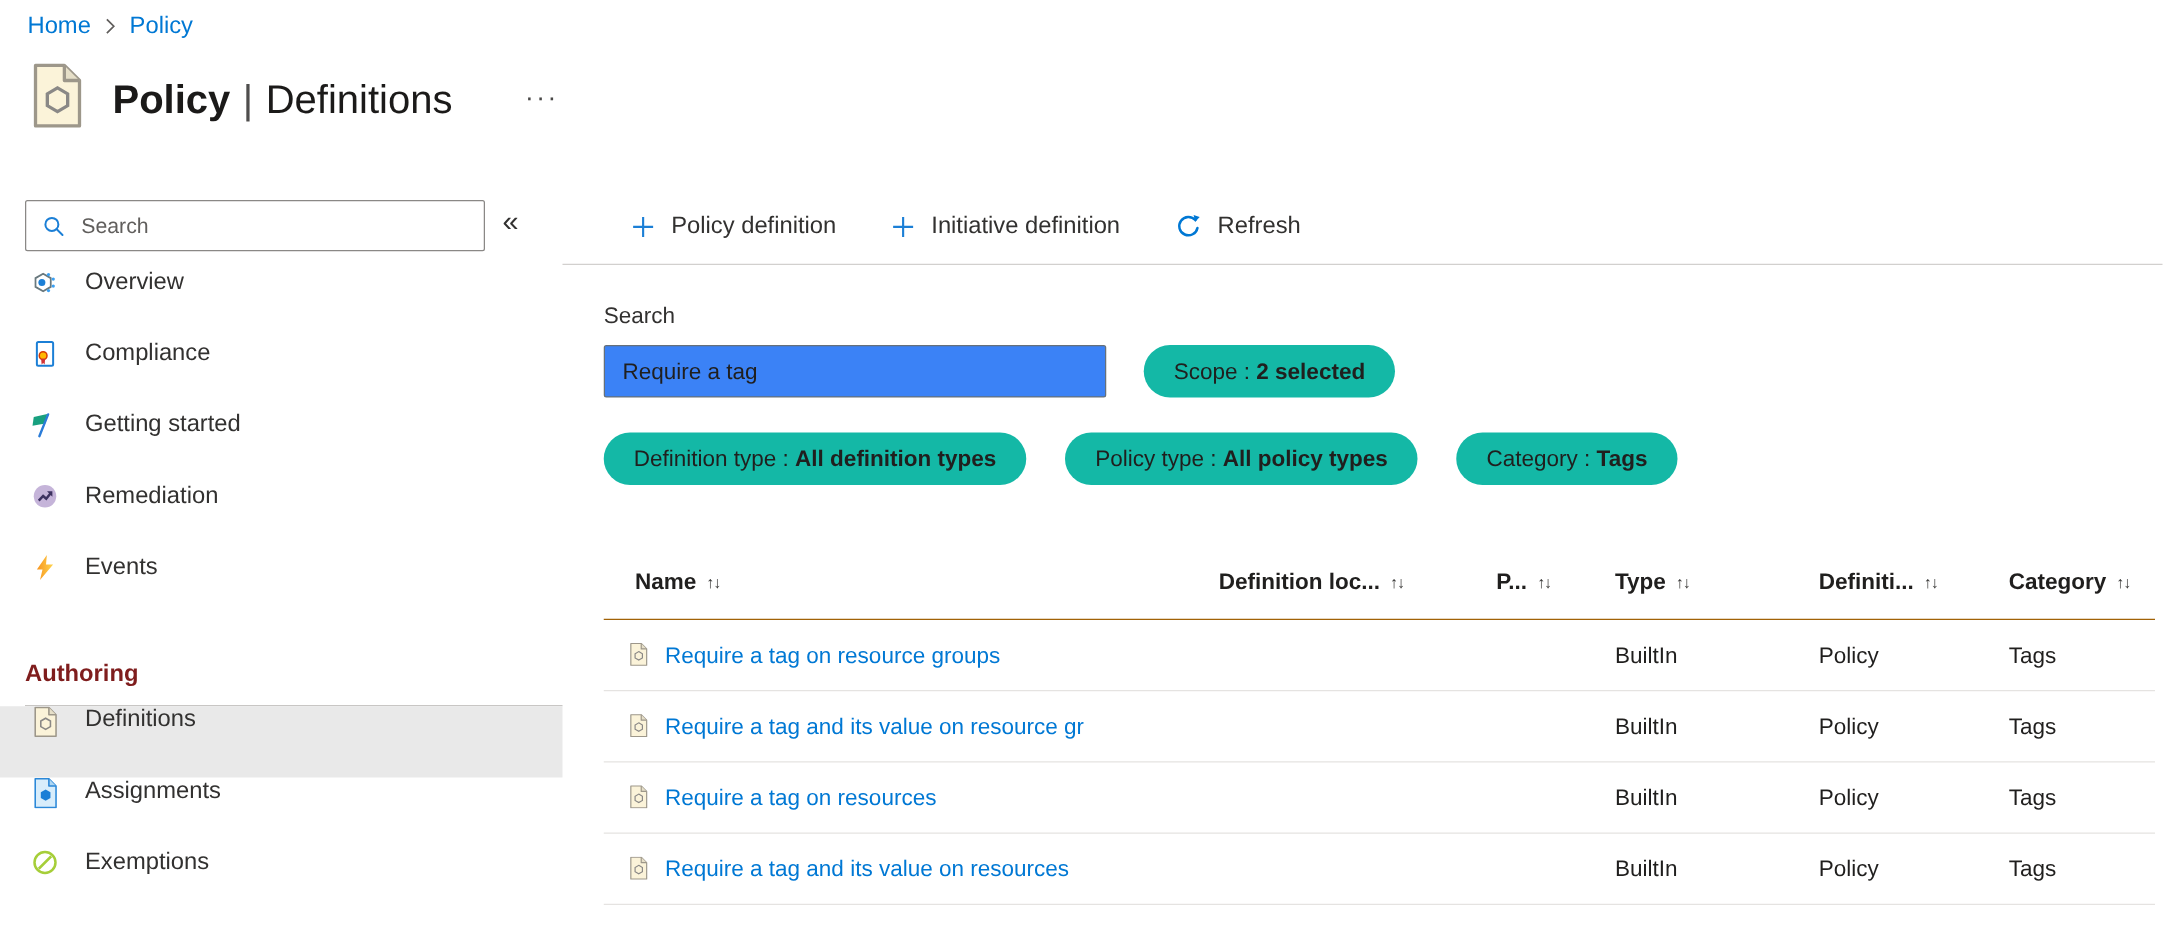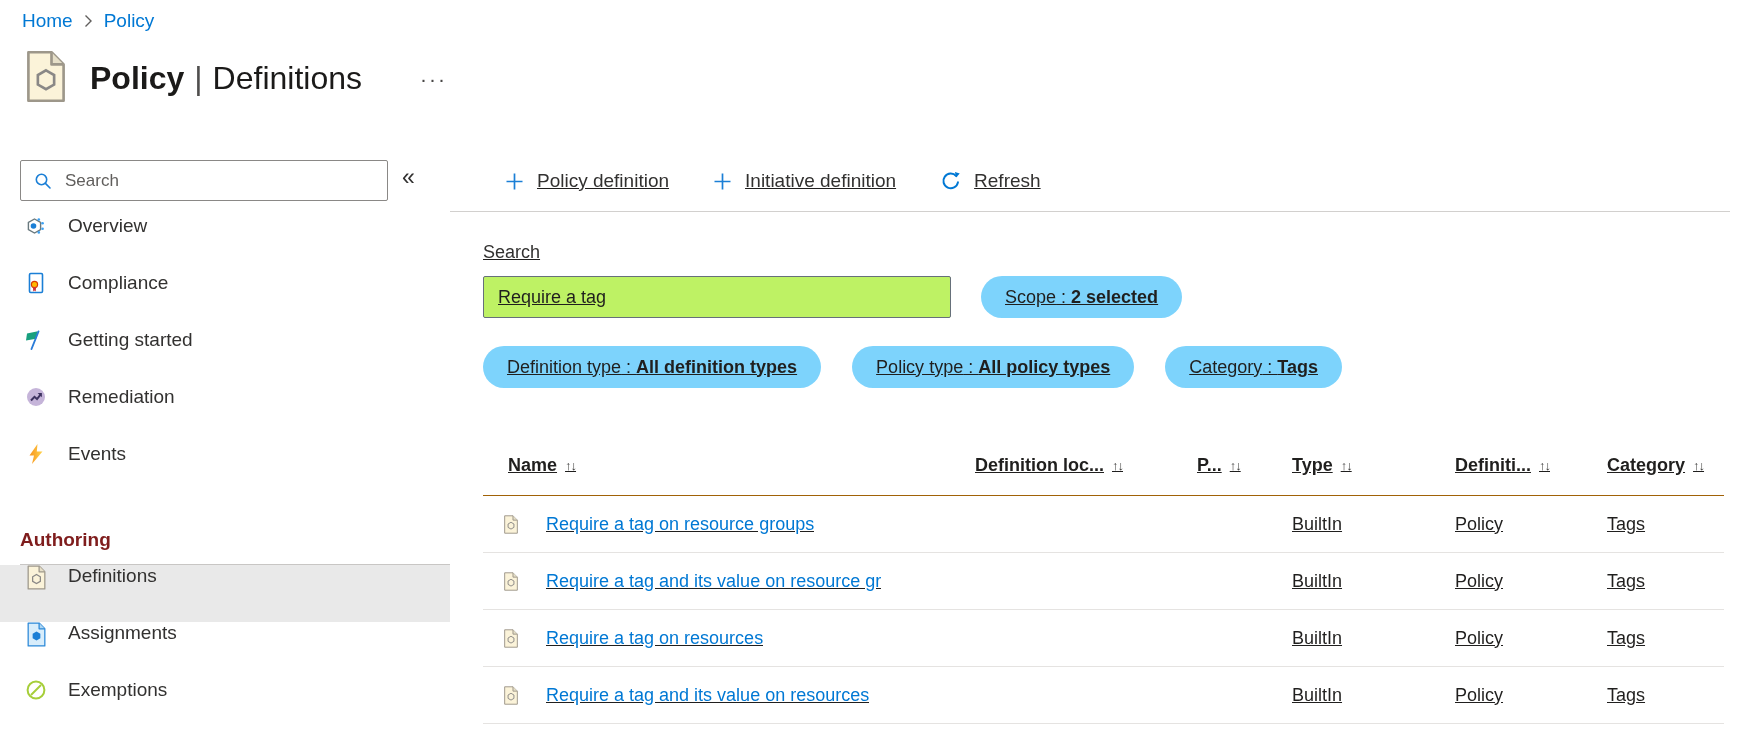--- a/index.html
+++ b/index.html
@@ -32,44 +32,44 @@
     font-family:"Liberation Sans", sans-serif; }
   .side-search input::placeholder { color:#605e5c; }
   .side-collapse { position:absolute; left:402px; top:24px; font-size:23px; color:#323130; cursor:pointer; line-height:1; }
   .nav-item { height:57px; display:flex; align-items:flex-start; padding-left:24px; gap:20px; font-size:19px; color:#323130; cursor:pointer; }
   .nav-item .ico { width:24px; display:flex; justify-content:center; }
   .nav-item.selected { background:#e9e9e9; }
   .nav-section { height:64px; display:flex; align-items:center; padding:16px 0 0 20px; font-size:19px; font-weight:bold; color:#7f1d1d; }
   .side-divider { border-top:1px solid #c8c6c4; margin-left:20px; }
 
   
-  .main { position:absolute; left:450px; top:142px; right:12px;text-decoration:underline; }
+  .main { position:absolute; left:450px; top:142px; right:12px; }
   .toolbar { height:70px; padding:9px 0 0 55px; display:flex; align-items:center; gap:44px; border-bottom:1px solid #d2d0ce; }
   .tool-btn { display:flex; align-items:center; gap:13px; font-size:19px; color:#323130; cursor:pointer; }
 
   .filters { padding-left:33px; }
   .filter-label { margin-top:30px; font-size:18px; color:#323130; }
   .search-row { margin-top:13px; display:flex; align-items:center; gap:30px; }
-  .query-input { width:468px; height:42px; background:#bef264; border:1px solid #66707a; border-radius:2px;
+  .query-input { width:402px; height:42px; background:#3b82f6; border:1px solid #66707a; border-radius:2px;
     font-size:18px; color:#201f1e; padding:0 14px; font-family:"Liberation Sans", sans-serif; outline:none; }
-  .pill { height:42px; border-radius:21px; background:#7dd3fc; display:inline-flex; align-items:center;
+  .pill { height:42px; border-radius:21px; background:#14b8a6; display:inline-flex; align-items:center;
     padding:0 24px; font-size:18px; color:#201f1e; cursor:pointer; white-space:nowrap; }
   .pill b { font-weight:bold; }
   .pill .pill-sep { white-space:pre; }
   .pills-row { margin-top:28px; display:flex; gap:31px; }
 
   
   .table { margin:48px 6px 0 33px; }
   .tgrid { display:grid; grid-template-columns:492px 222px 95px 163px 152px 1fr; align-items:center; }
   .thead { height:60px; border-bottom:1px solid #a16207; }
   .th { font-size:18px; font-weight:bold; color:#201f1e; display:flex; align-items:center; gap:8px; cursor:pointer; }
   .th.first { padding-left:25px; }
   .sort { font-size:13px; color:#3b3a39; letter-spacing:-1px; font-weight:normal; }
   .trow { height:57px; border-bottom:1px solid #e5e3e1; }
-  .name-cell { display:flex; align-items:center; gap:27px; padding-left:20px; overflow:hidden; }
+  .name-cell { display:flex; align-items:flex-start; gap:13px; padding-left:20px; overflow:hidden; }
   .name-cell a { color:#0078d4; font-size:18px; white-space:nowrap; overflow:hidden; }
   .cell { font-size:18px; color:#201f1e; white-space:nowrap; overflow:hidden; }
 </style>
 </head>
 <body>
 
 <svg width="0" height="0" style="position:absolute" aria-hidden="true">
   <defs>
     <linearGradient id="boltGrad" x1="0" y1="0" x2="1" y2="0">
       <stop offset="0" stop-color="#f7941e"></stop>

